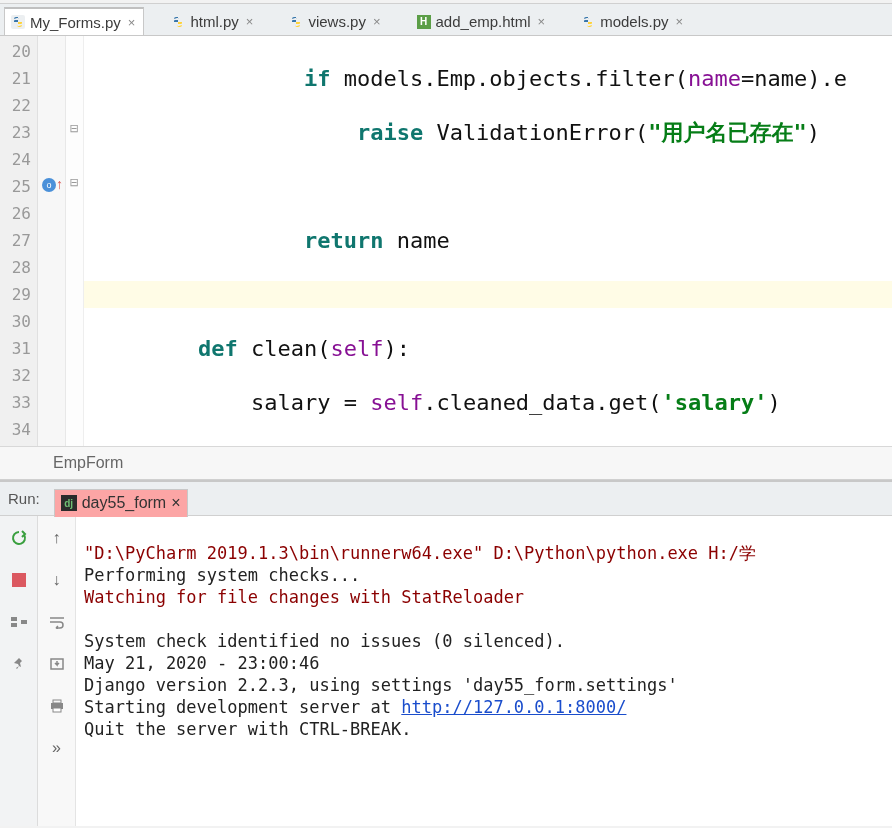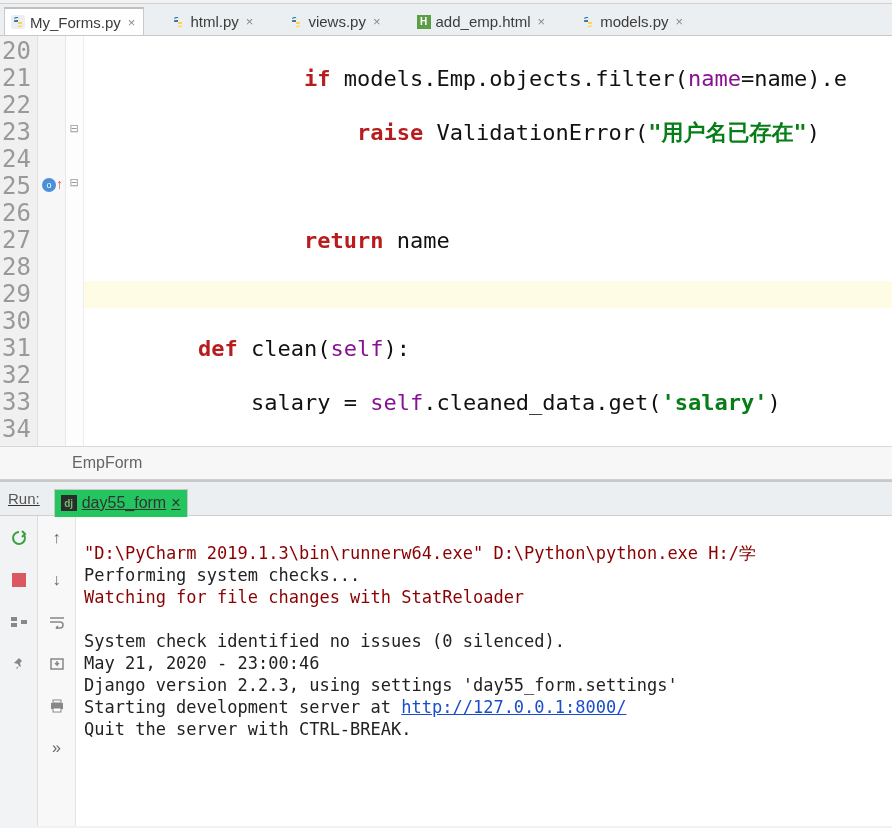--- a/index.html
+++ b/index.html
@@ -65,21 +65,21 @@
     display: flex;
     height: 410px;
     background: #fff;
   }
   .gutter {
     width: 38px;
     background: #f0f0f0;
     text-align: right;
     padding-right: 6px;
     font-family: "Consolas","Menlo",monospace;
-    font-size: 24px;
+    font-size: 16px;
     color: #999;
     line-height: 27px;
     padding-top: 2px;
     border-right: 1px solid #e0e0e0;
     user-select: none;
   }
   .gutter div { height: 27px; }
   .marker-col {
     width: 28px;
     background: #f7f7f7;
@@ -128,64 +128,63 @@
     font-size: 22px;
     line-height: 27px;
     padding-top: 2px;
     white-space: pre;
     overflow: hidden;
     color: #111;
     position: relative;
   }
   .code .line { height: 27px; padding-left: 8px;}
   .code .hl-line { background: #fffce6; }
-  .kw { color: #b91c1c; font-weight: bold; }
+  .kw { color: #0f766e; font-weight: bold; }
   .self { color: #871094; }
   .str { color: #067d17; font-weight: bold;}
   .name-kw { color: #871094;}
   .context-bar {
     height: 34px;
     background: #f7f7f7;
     border-top: 1px solid #d8d8d8;
     border-bottom: 1px solid #d0d0d0;
-    padding-left: 72px;
+    padding-left: 53px;
     font-size: 16px;
     color: #666;
     display: flex;
     align-items: center;
   }
   .run-panel {
     border-top: 2px solid #c8c8c8;
     display: flex;
     flex-direction: column;
     height: 346px;
     background: #fff;
   }
   .run-header {
     height: 34px;
     display: flex;
     align-items: center;
     background: #eceff1;
     border-bottom: 1px solid #d0d0d0;
     padding-left: 8px;
     gap: 8px;
-    text-decoration: underline;
   }
   .run-label {
     font-size: 15px;
     color: #555;
     margin-right: 6px;
   }
   .run-tab {
     display: flex;
     align-items: center;
     height: 28px;
     padding: 0 6px;
     gap: 5px;
-    background: #22c55e;
+    background: #fca5a5;
     border: 1px solid #c8c8c8;
     border-bottom: none;
     font-size: 16px;
     position: relative;
     top: 4px;
   }
   .dj-icon {
     width: 16px; height: 16px;
     background: #2b2b2b;
     color: #6fbf73;

